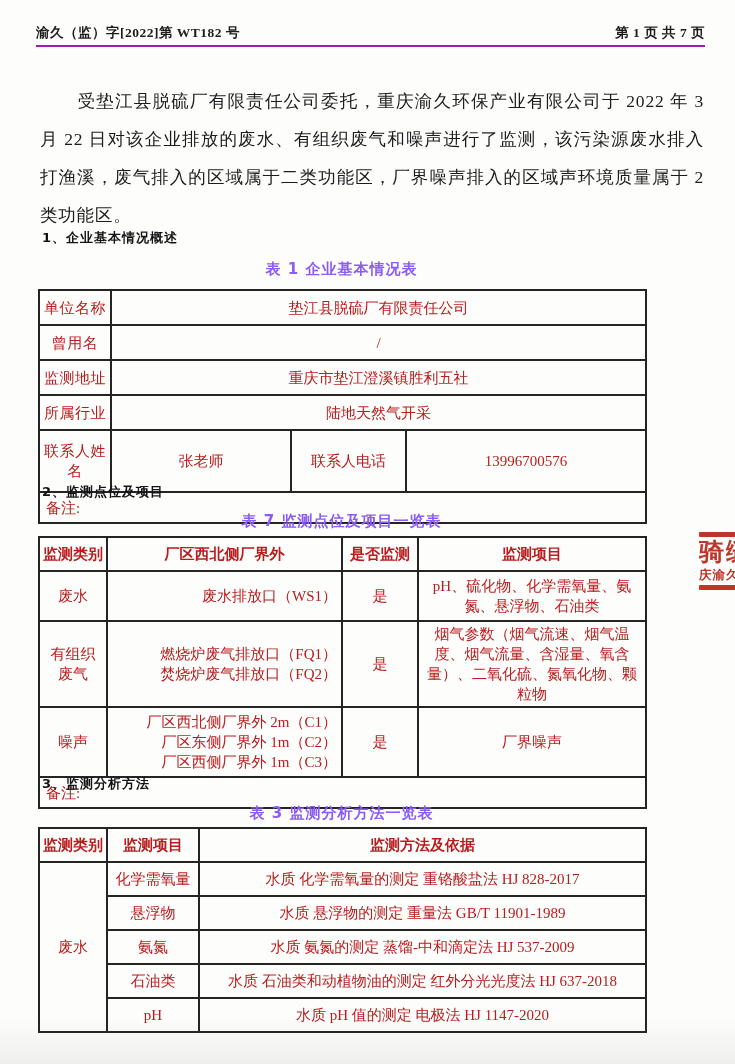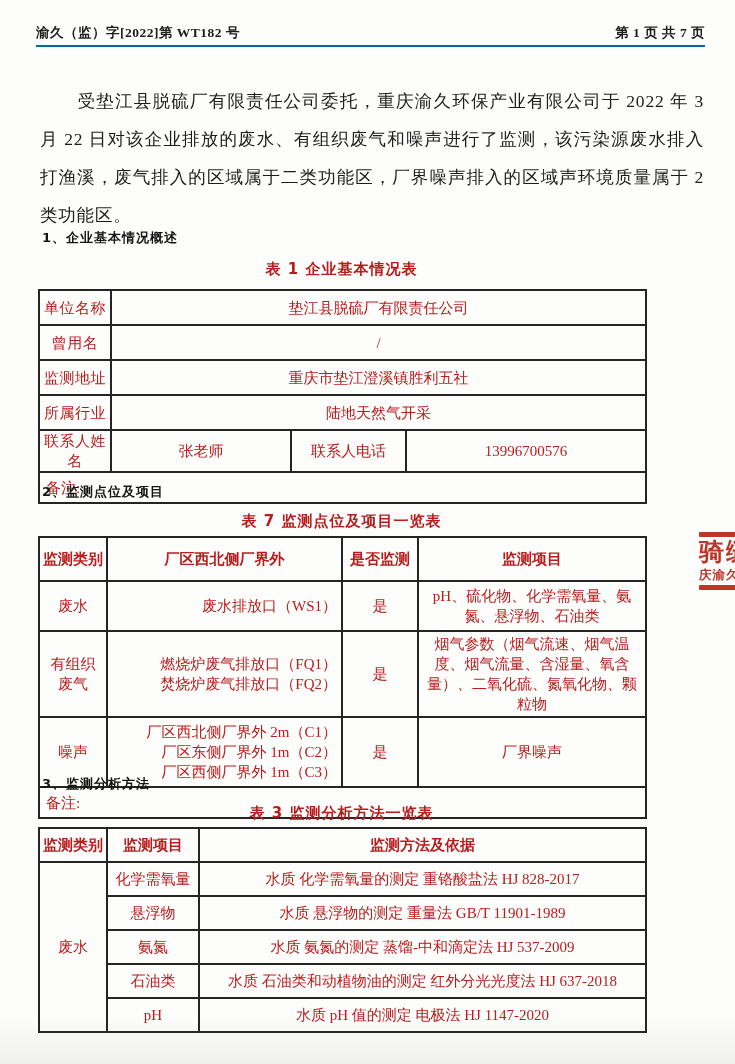--- a/index.html
+++ b/index.html
@@ -11,38 +11,38 @@
   }
   .page{position:relative;width:735px;height:1064px;background:#fdfdfc;overflow:hidden;}
   .page::after{
     content:"";position:absolute;left:0;right:0;bottom:0;height:48px;pointer-events:none;
     background:linear-gradient(to bottom,rgba(0,0,0,0),rgba(118,118,110,0.10));
   }
   
   .hdr{
     position:absolute;top:24px;left:36px;right:30px;
     display:flex;justify-content:space-between;align-items:flex-end;
-    padding-bottom:3px;border-bottom:2px solid #0369a1;
+    padding-bottom:3px;border-bottom:2px solid #a21caf;
     font-size:13.5px;font-weight:bold;letter-spacing:0.5px;
   }
   
   .intro{
     position:absolute;top:78px;left:36px;width:664px;margin:4px;
     font-size:17.5px;line-height:38px;text-align:justify;text-indent:2.15em;
     letter-spacing:0.8px;
   }
   .sec-h{
     position:absolute;left:42px;margin:0;
     font-family:"DejaVu Sans","Liberation Sans",sans-serif;
     font-size:13px;font-weight:bold;letter-spacing:1px;color:#141414;
   }
   .cap{
     position:absolute;left:38px;width:607px;text-align:center;
     font-family:"DejaVu Sans","Liberation Sans",sans-serif;
-    font-size:15px;font-weight:bold;color:#b91c1c;letter-spacing:1px;
+    font-size:15px;font-weight:bold;color:#8b5cf6;letter-spacing:1px;
   }
   table{
     position:absolute;left:38px;width:607px;
     border-collapse:collapse;table-layout:fixed;
     font-size:15px;color:#b91c1c;
   }
   td,th{
     border:2px solid #242424;
     text-align:center;vertical-align:middle;
     padding:2px 4px;line-height:20px;
@@ -102,21 +102,21 @@
     </tr>
     <tr>
       <td class="lbl" style="height:29px">监测地址</td>
       <td colspan="3">重庆市垫江澄溪镇胜利五社</td>
     </tr>
     <tr>
       <td class="lbl" style="height:29px">所属行业</td>
       <td colspan="3">陆地天然气开采</td>
     </tr>
     <tr>
-      <td class="lbl" style="height:29px;padding:0 1px">联系人姓名</td>
+      <td class="lbl" style="height:29px;padding:10px 1px">联系人姓名</td>
       <td>张老师</td>
       <td>联系人电话</td>
       <td>13996700576</td>
     </tr>
     <tr>
       <td colspan="4" class="remark">备注:</td>
     </tr>
   </tbody>
     </table>
 
@@ -127,21 +127,21 @@
     <colgroup>
         <col style="width:68px">
         <col style="width:235px">
         <col style="width:76px">
         <col style="width:228px">
       </colgroup>
     <tbody>
         <tr>
       <th style="height:28px;padding:2px 1px">监测类别</th>
       <th>厂区西北侧厂界外</th>
-      <th style="padding:11px 1px">是否监测</th>
+      <th style="padding:6px 1px">是否监测</th>
       <th>监测项目</th>
     </tr>
     <tr>
       <td style="height:44px">废水</td>
       <td class="left">
             <span class="pt">废水排放口（WS1）</span>
           </td>
       <td>是</td>
       <td>pH、硫化物、化学需氧量、氨氮、悬浮物、石油类</td>
     </tr>

